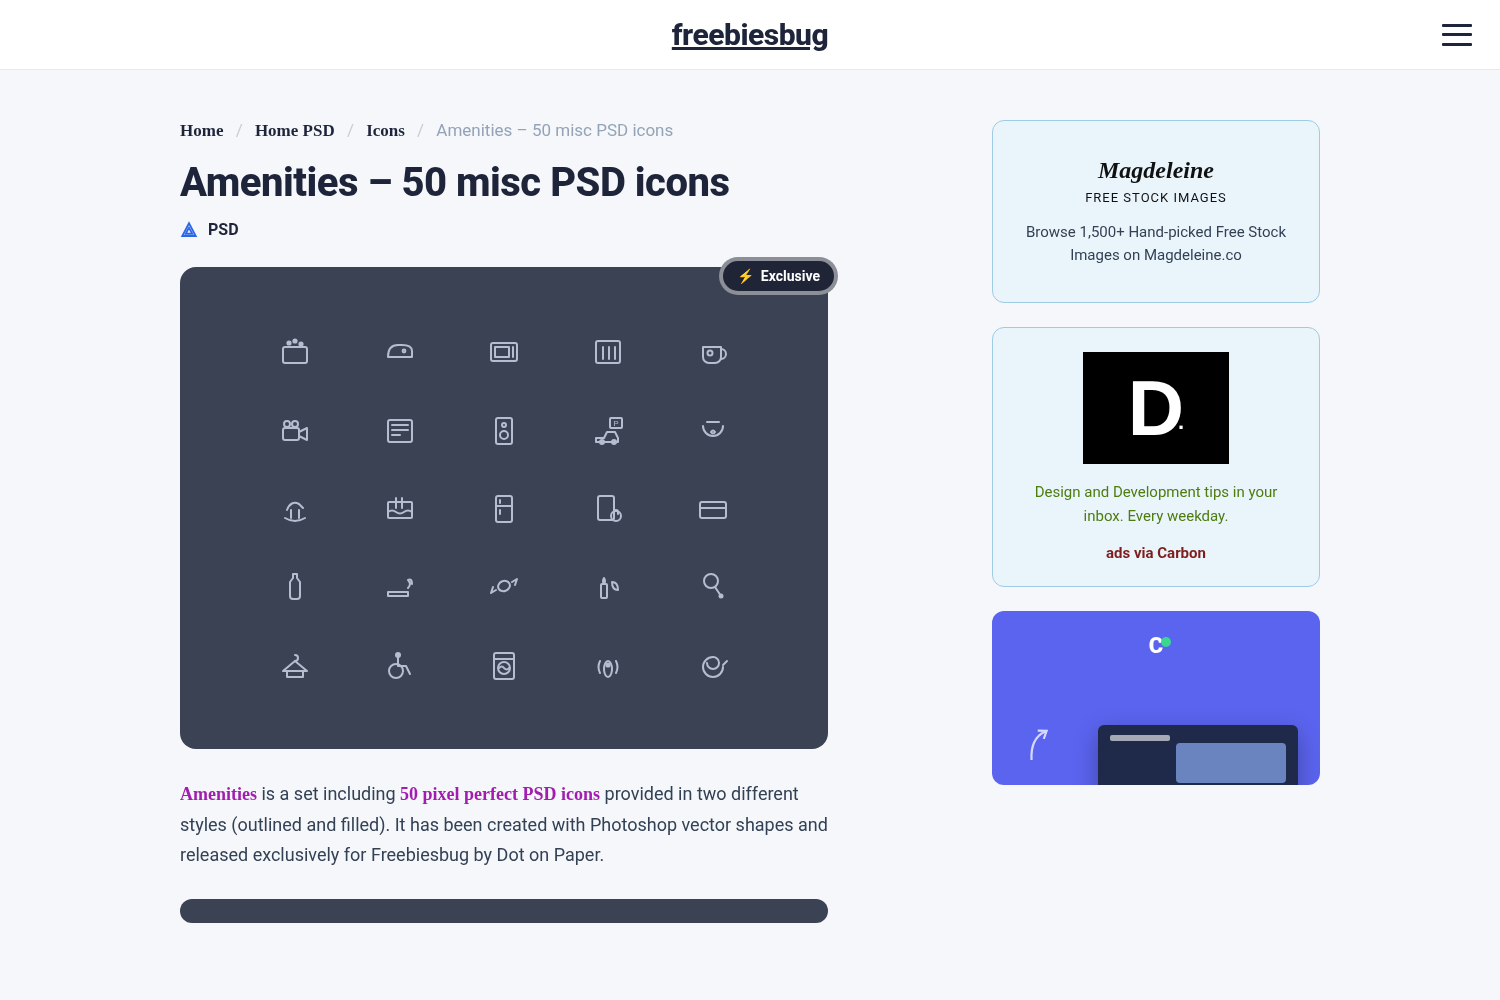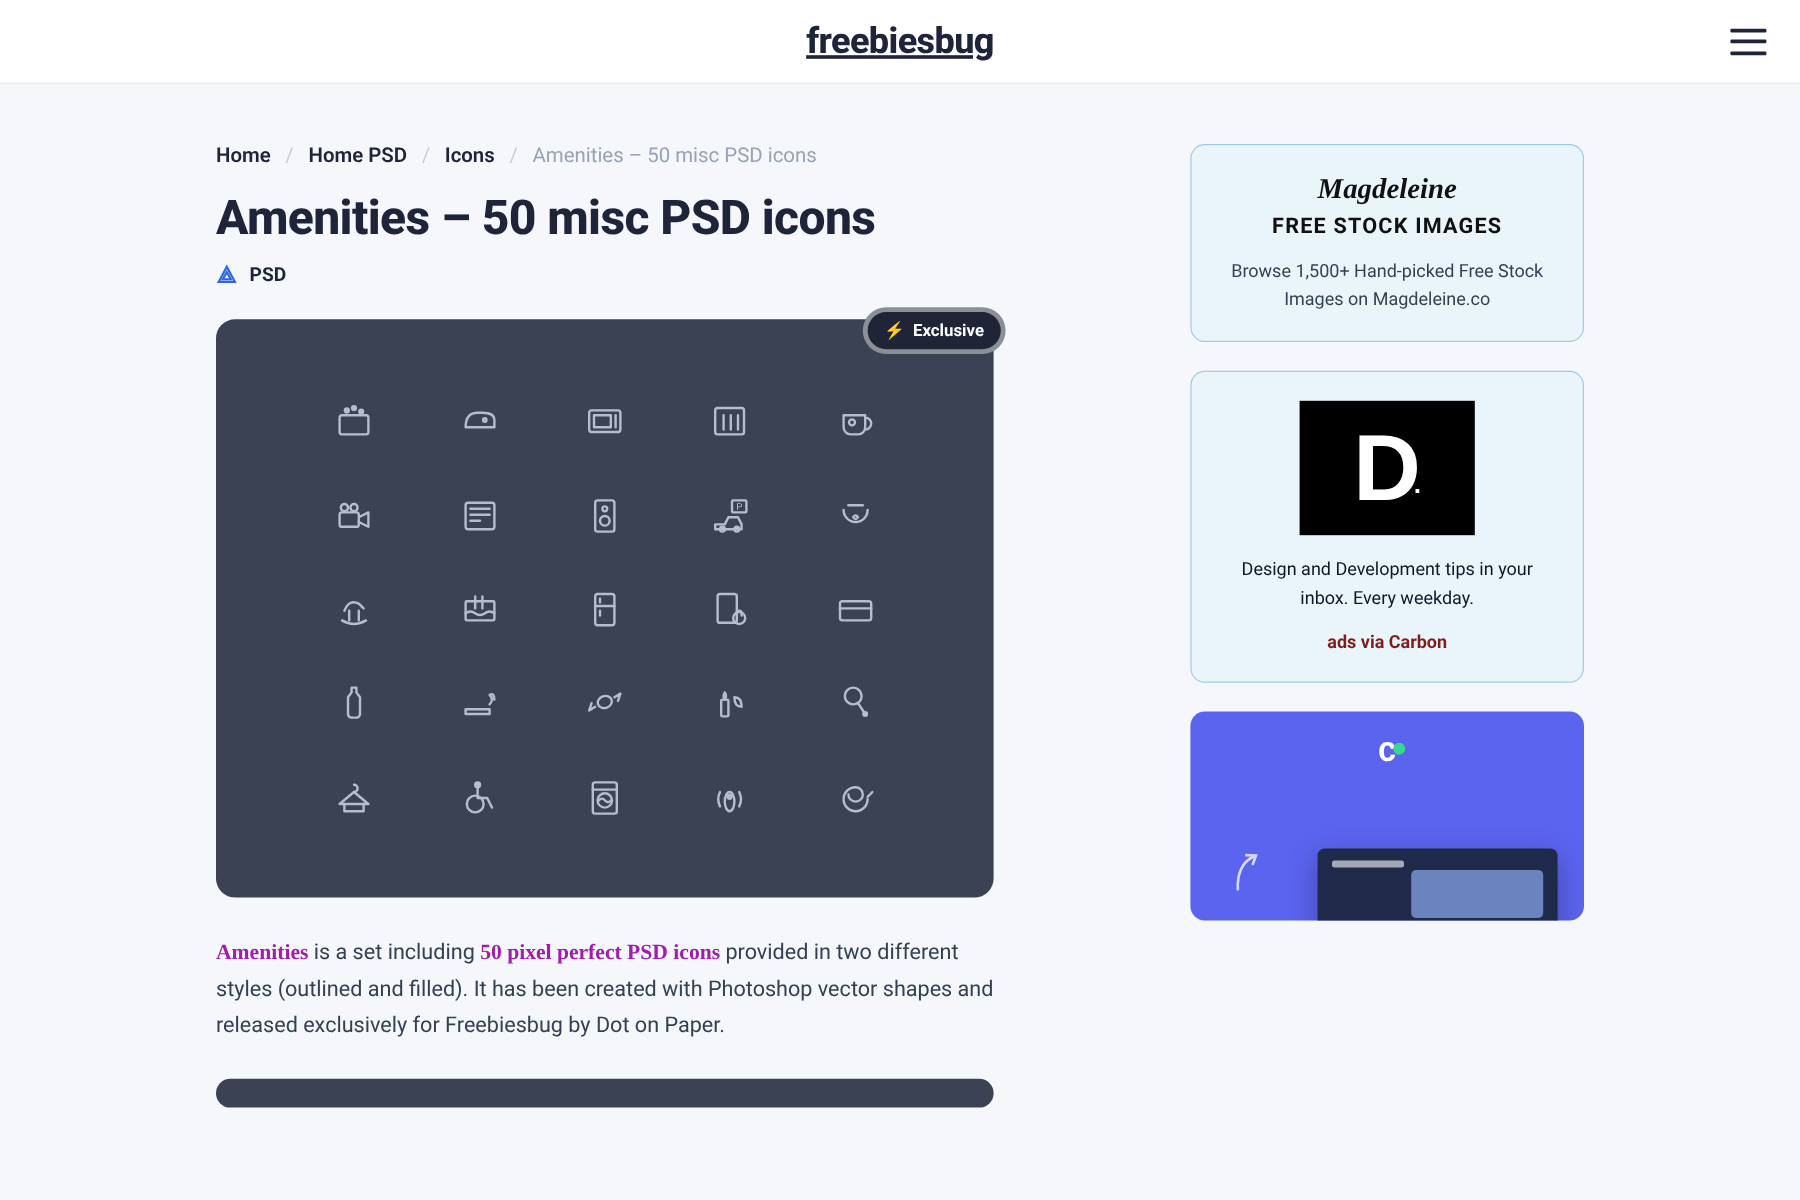--- a/index.html
+++ b/index.html
@@ -52,21 +52,21 @@
   display: flex;
   gap: 48px;
 }
 .main { flex: 1; }
 .sidebar { width: 328px; }
 .breadcrumb {
   font-size: 17px;
   color: #1e253a;
   margin-bottom: 18px;
 }
-.breadcrumb a { color: #1e253a; text-decoration: none; font-weight: 600; }
+.breadcrumb a { color: #1e253a; text-decoration: none; font-weight: 600; font-family: Liberation Serif, serif; }
 .breadcrumb .sep { color: #c7cdd8; margin: 0 8px; font-weight: 400; }
 .breadcrumb .current { color: #94a3b8; font-weight: 400; }
 h1.page-title {
   font-size: 40px;
   font-weight: 800;
   color: #1e253a;
   margin-bottom: 14px;
   letter-spacing: -0.5px;
 }
 .tag-row { display: flex; align-items: flex-end; gap: 10px; margin-bottom: 28px; }
@@ -126,33 +126,33 @@
   border-radius: 16px;
   width: 648px;
   height: 24px;
   margin-top: 28px;
 }
 
 .side-card {
   border: 1px solid #9fcbe4;
   background: #eaf5fb;
   border-radius: 12px;
-  padding: 24px 24px;
+  padding: 36px 24px;
   text-align: center;
   margin-bottom: 24px;
 }
 .mag-logo {
   font-family: "Georgia", serif;
   font-weight: 900;
   font-size: 24px;
   color: #111;
   margin-bottom: 6px;
   font-style: italic;
 }
-.mag-sub { font-size: 18px; letter-spacing: 1px; font-weight: 700; color: #111; margin-bottom: 16px; }
+.mag-sub { font-size: 13px; letter-spacing: 1px; font-weight: 400; color: #111; margin-bottom: 16px; }
 .mag-desc { font-size: 15px; color: #334155; line-height: 1.5; }
 
 .carbon-card {
   border: 1px solid #9fcbe4;
   background: #eaf5fb;
   border-radius: 12px;
   padding: 24px;
   text-align: center;
   margin-bottom: 24px;
 }
@@ -166,21 +166,21 @@
   justify-content: center;
 }
 .carbon-img span {
   font-size: 78px;
   font-weight: 900;
   color: #fff;
   font-family: "Arial Black", sans-serif;
   line-height: 1;
 }
 .carbon-img .period { color: #fff; font-size: 22px; font-weight: 900; align-self: flex-end; margin-bottom: 14px; margin-left: -6px; }
-.carbon-desc { font-size: 15px; color: #0f172a; line-height: 1.6; margin-bottom: 16px; }
+.carbon-desc { font-size: 15px; color: #4d7c0f; line-height: 1.6; margin-bottom: 16px; }
 .carbon-via { font-size: 15px; color: #7f1d1d; font-weight: 700; }
 
 .promo {
   background: #5b64ef;
   border-radius: 12px;
   padding: 22px 22px 0;
   text-align: center;
   color: #fff;
   height: 174px;
   overflow: hidden;

